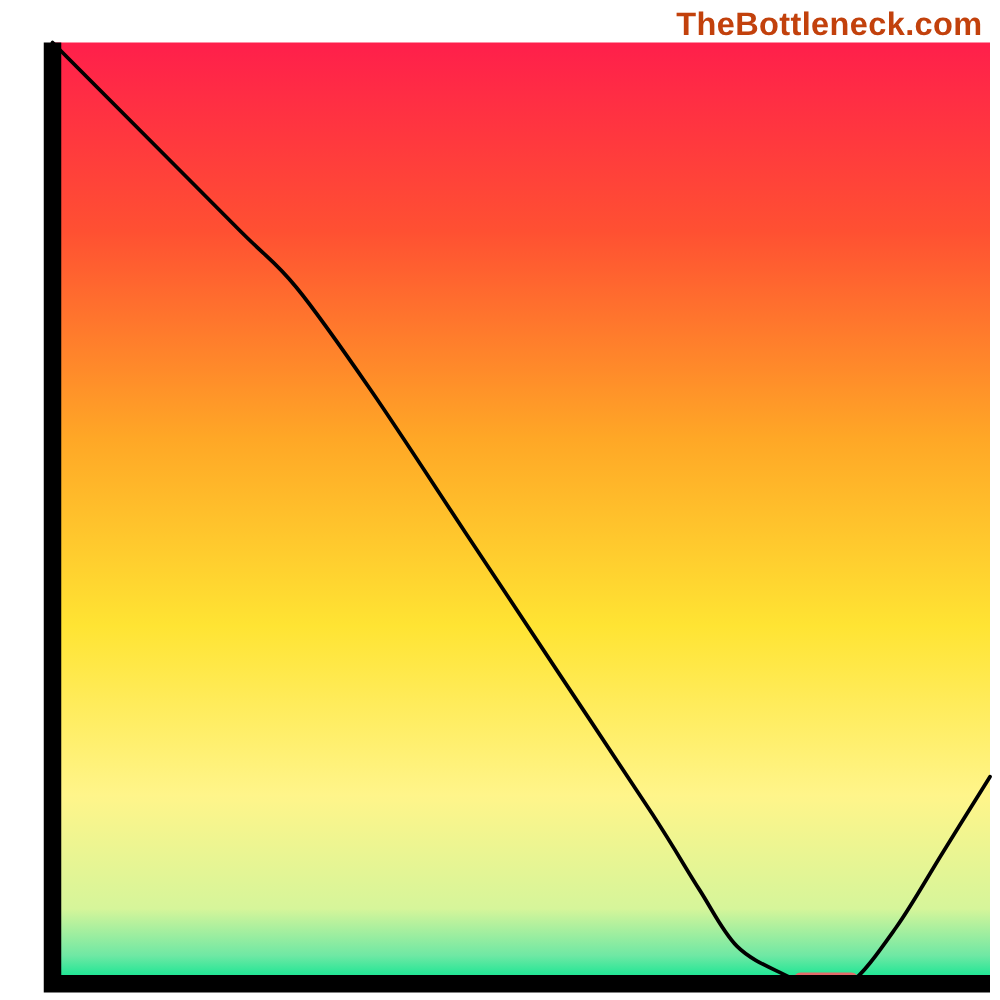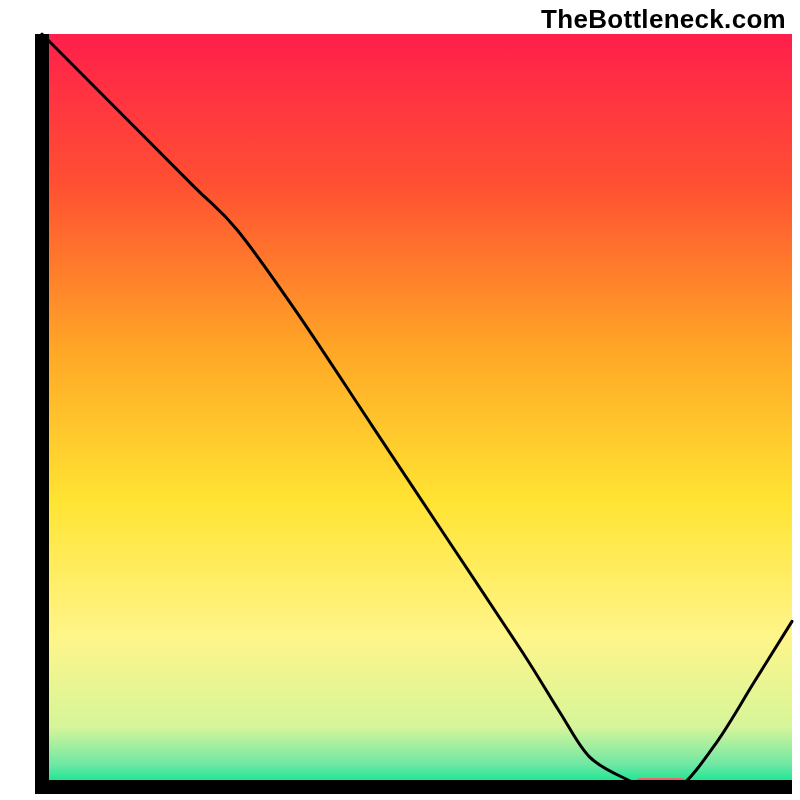--- a/index.html
+++ b/index.html
@@ -14,21 +14,21 @@
     position: relative;
     width: 800px;
     height: 800px;
   }
   .watermark {
     position: absolute;
     top: 4px;
     right: 14px;
     font-size: 26px;
     font-weight: 600;
-    color: #000000;
+    color: #c2410c;
     letter-spacing: 0.3px;
   }
   svg {
     display: block;
   }
 </style>
 </head>
 <body>
 
 <div class="frame">

